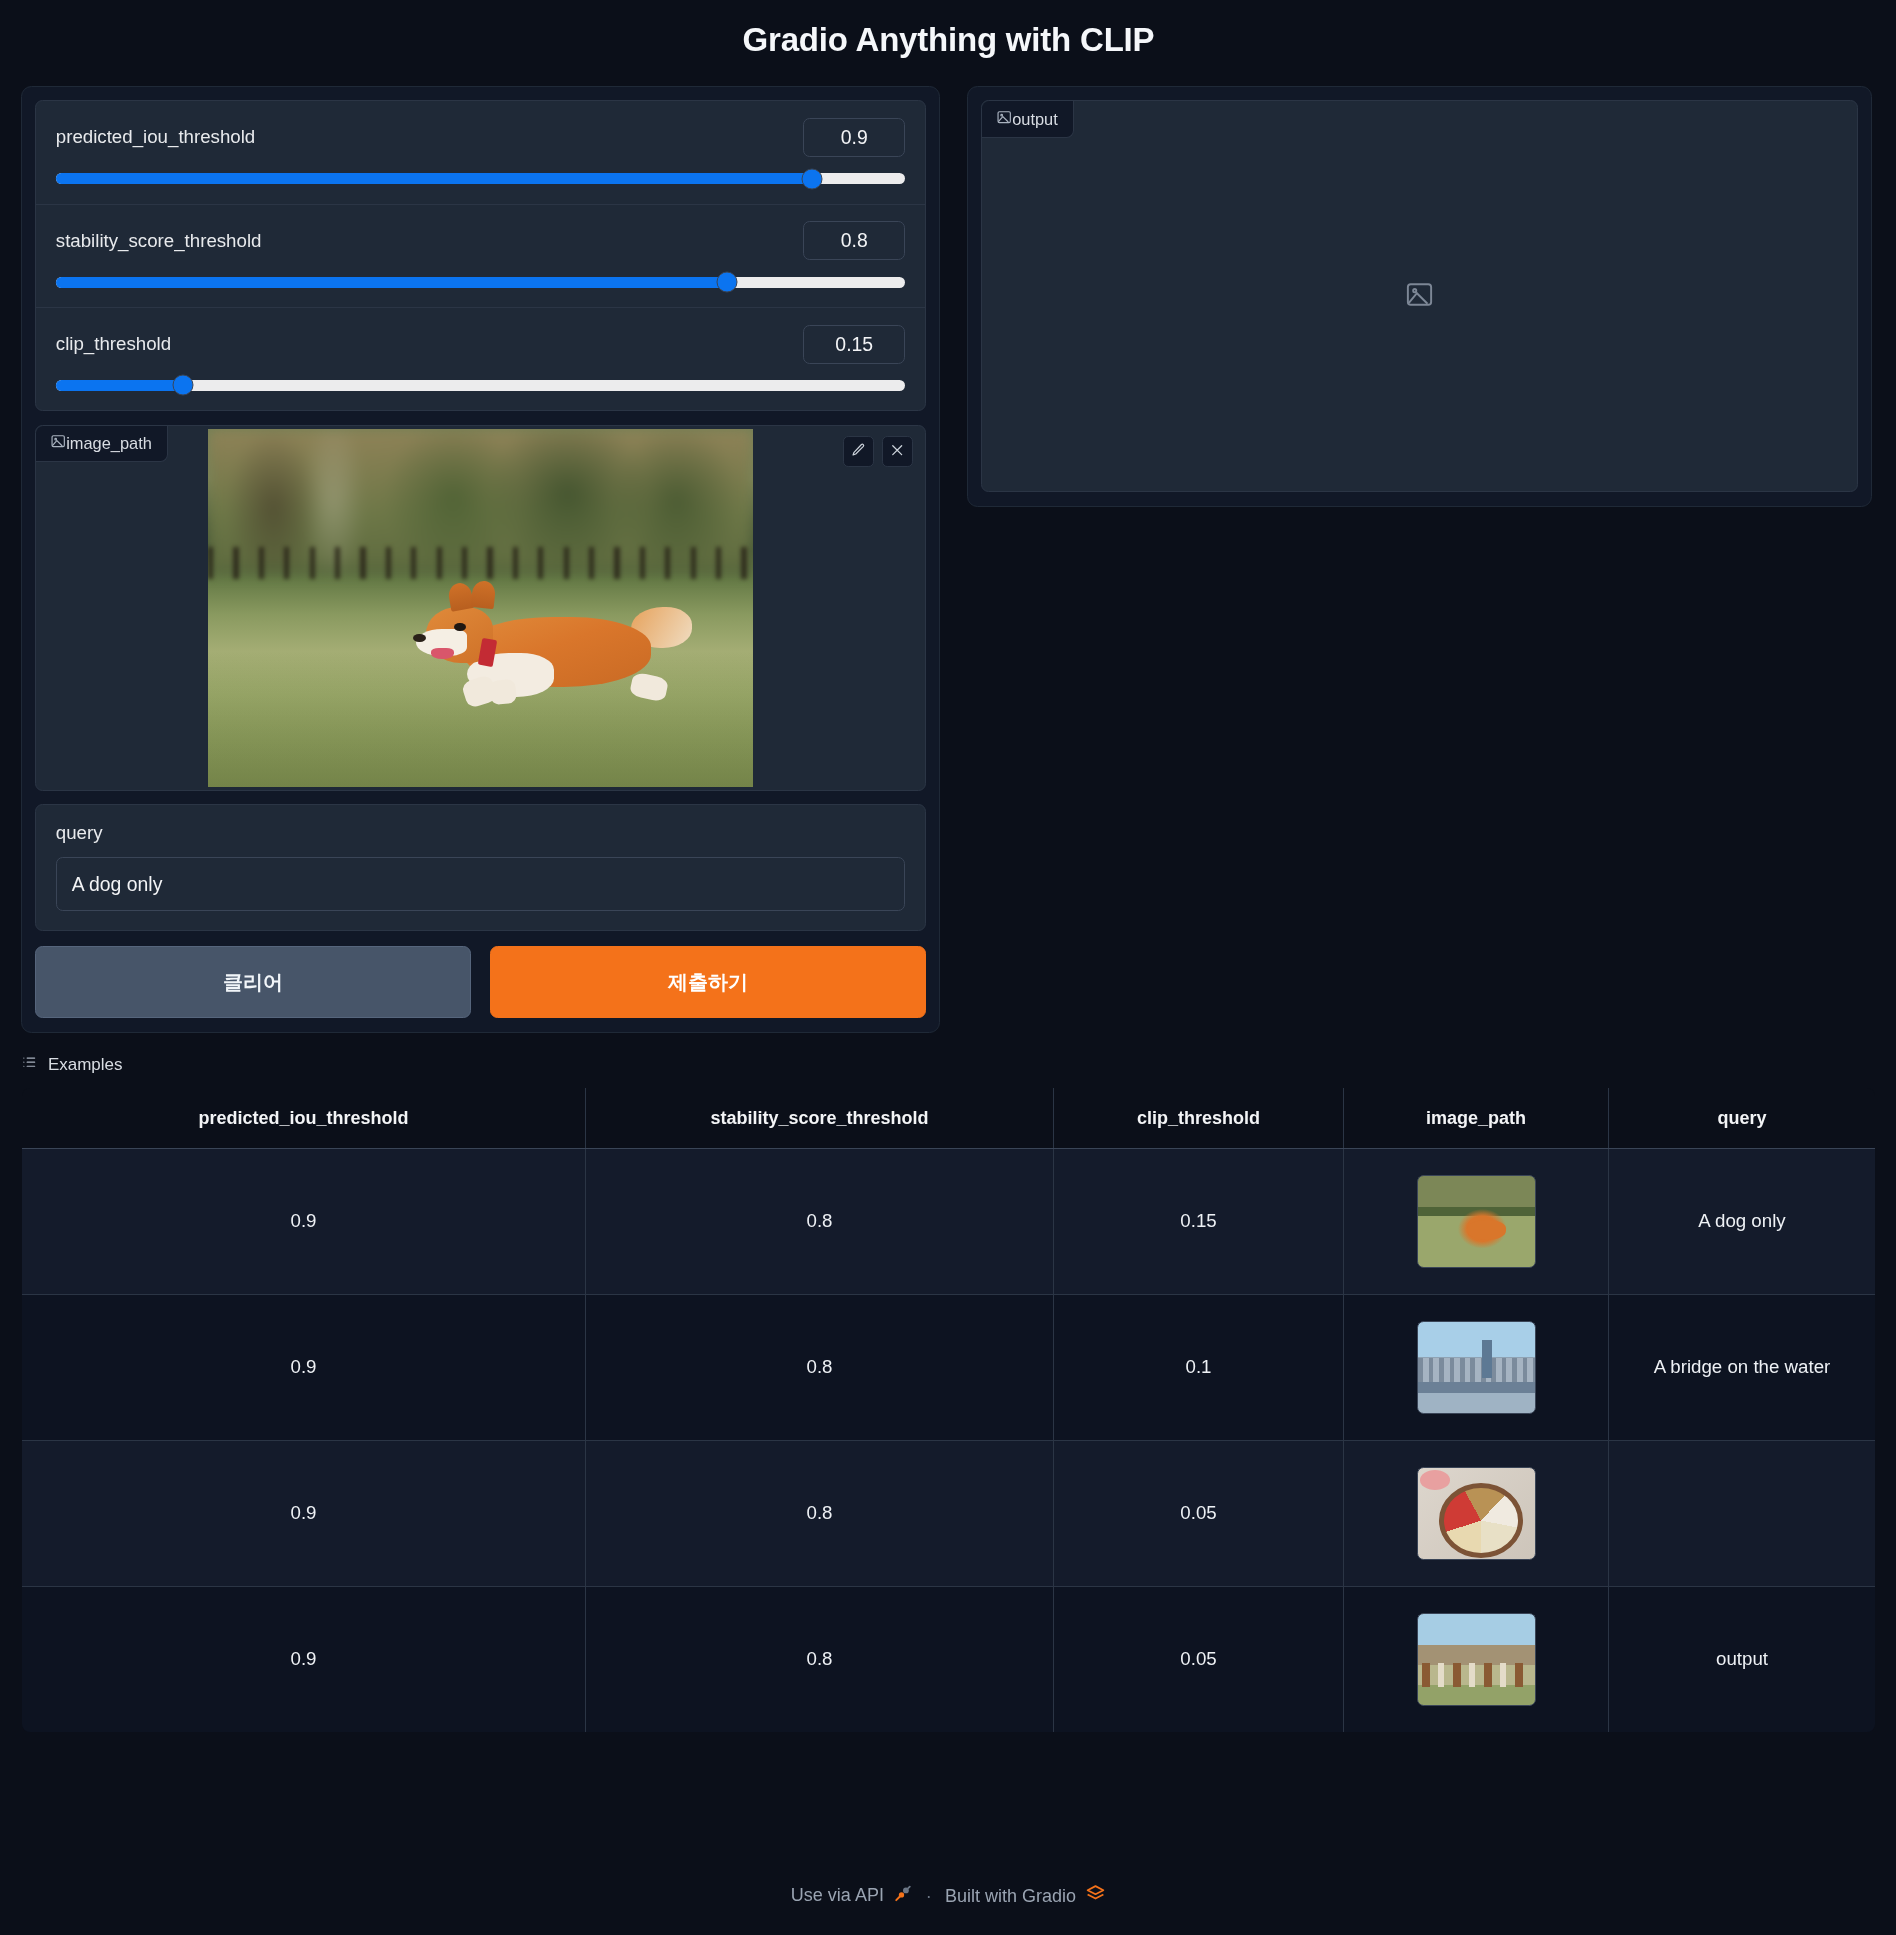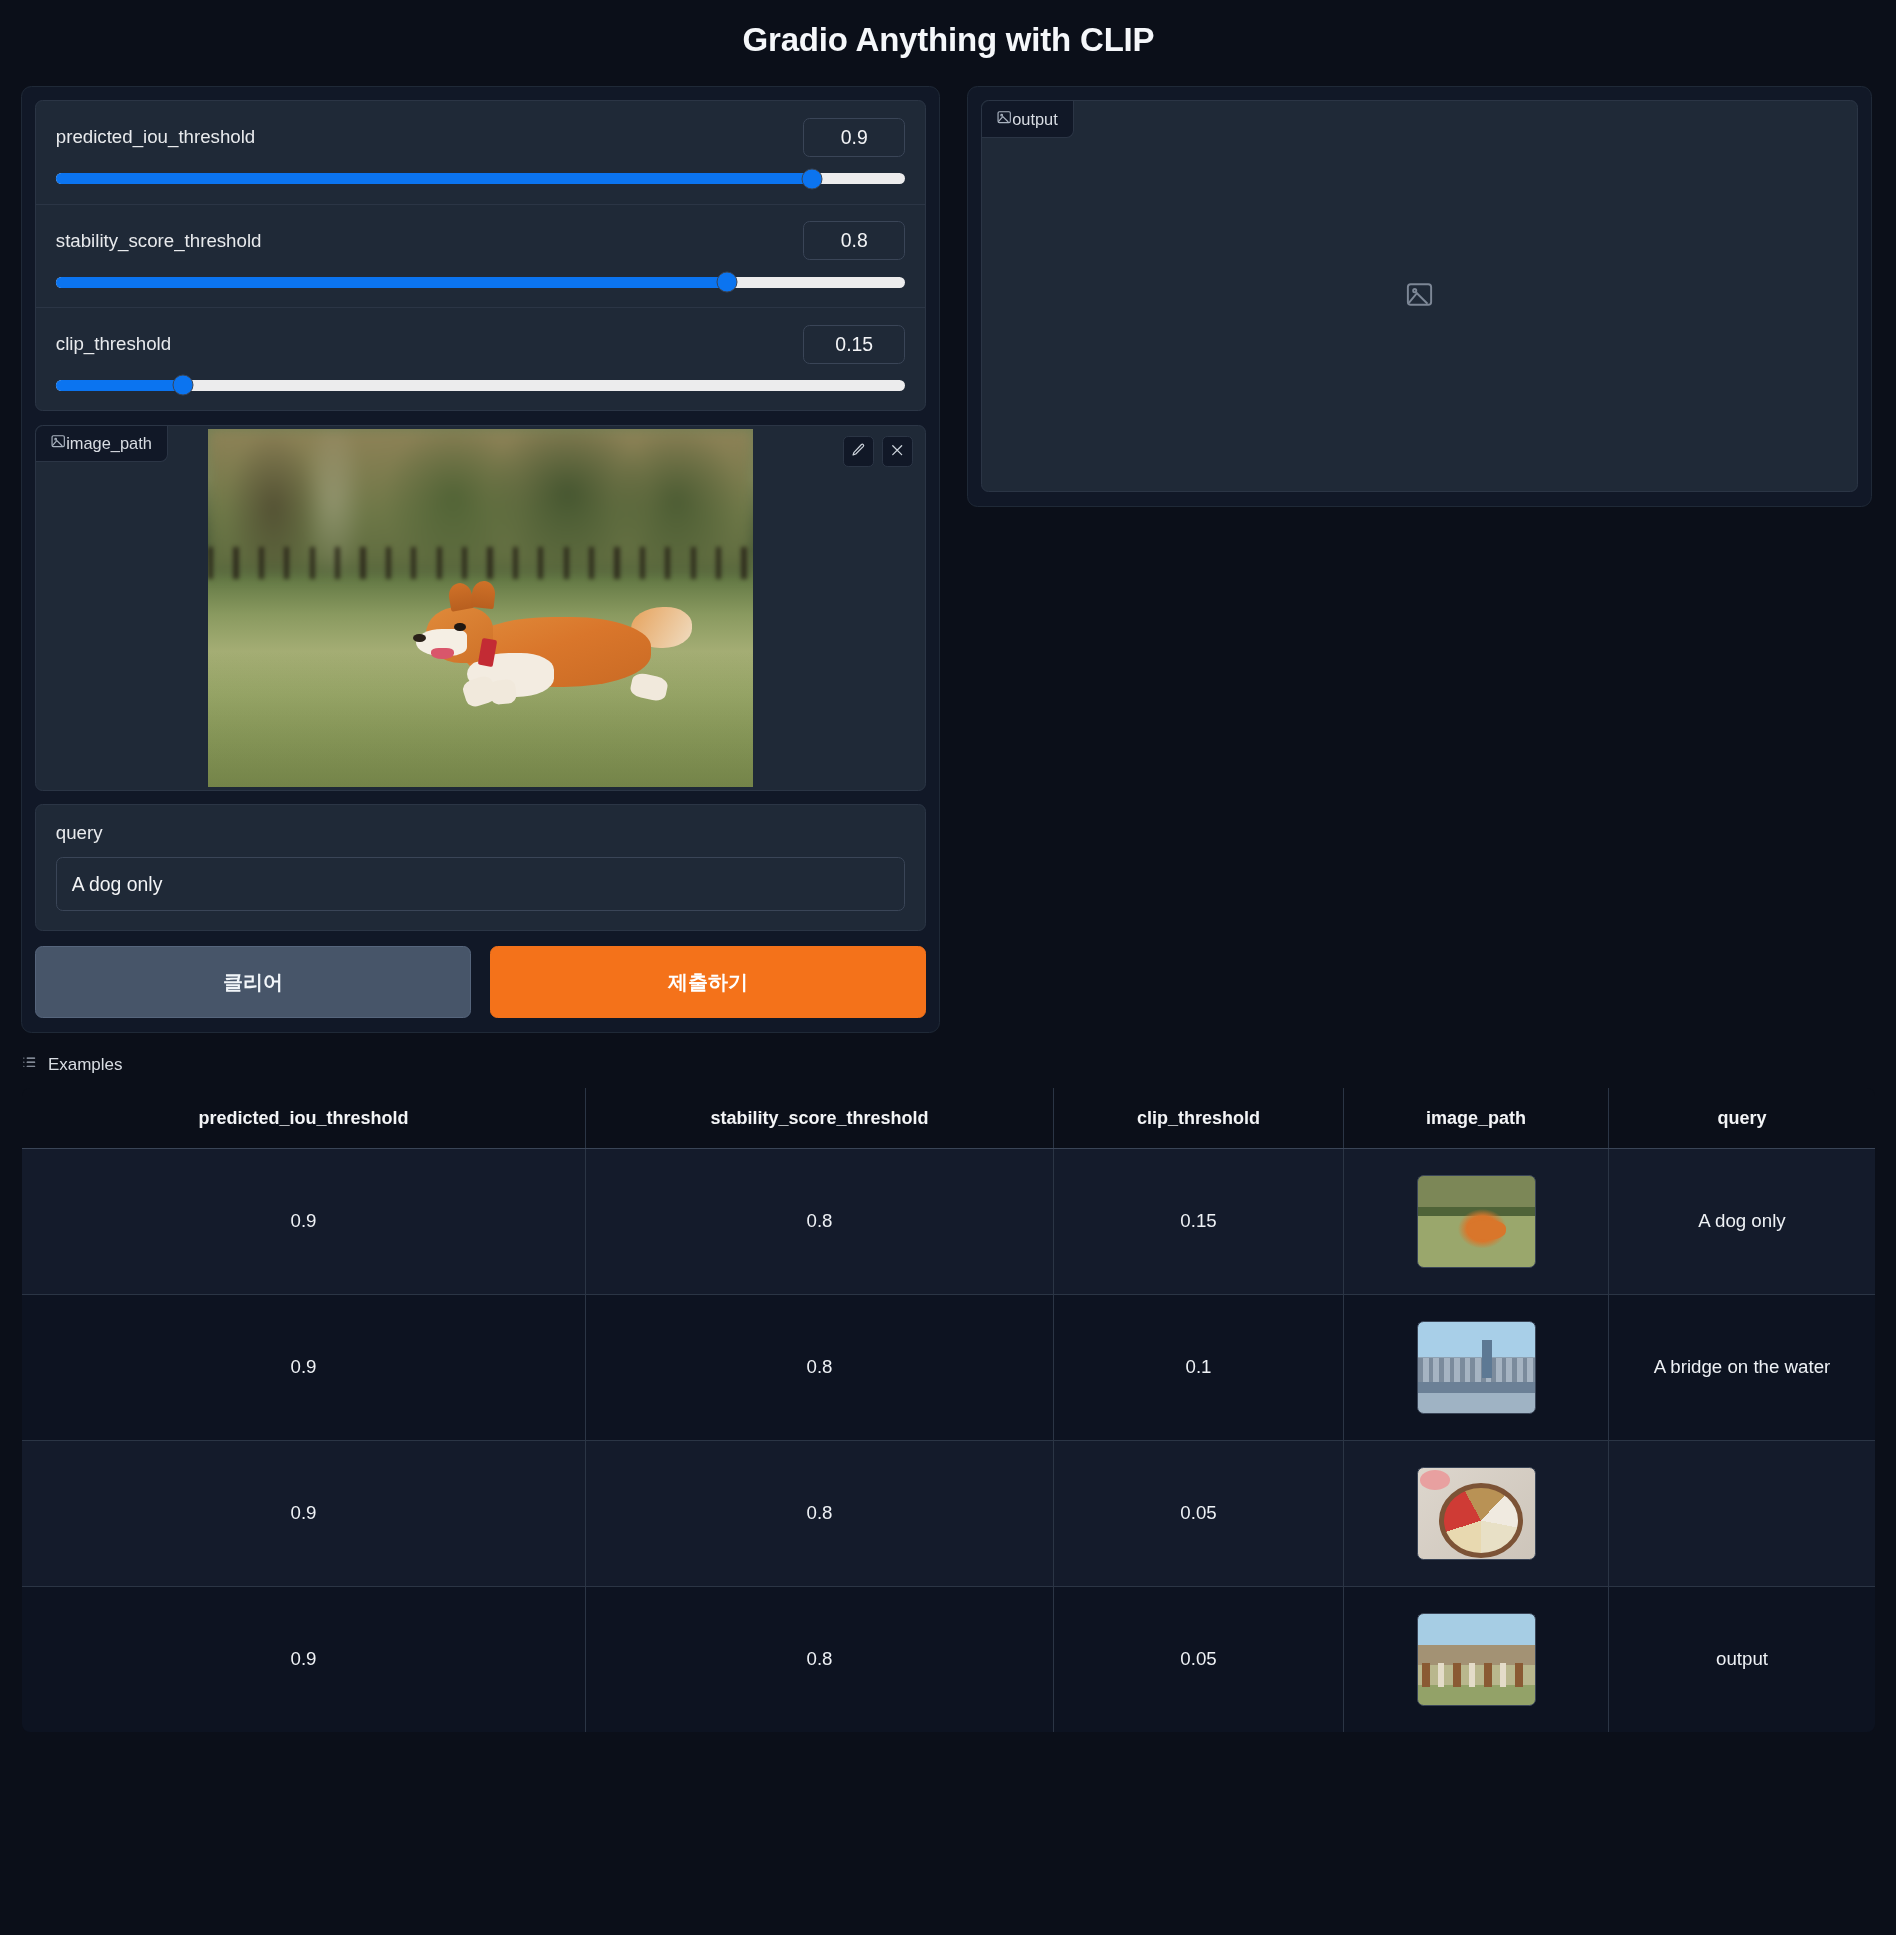--- a/index.html
+++ b/index.html
@@ -570,15 +570,38 @@
           <td>0.05</td>
           <td>
               <div class="thumb th-horse"></div>
             </td>
           <td>output</td>
         </tr>
       </tbody>
     </table>
   </div>
 
+  <div class="footer">
+    <div class="link">
+      <span>Use via API</span>
+      <span>
+        <svg width="19.4" height="19.4" viewBox="0 0 24 24" fill="none">
+          <path d="M4 20l4.2-4.2" stroke="#f4721a" stroke-width="2.4" stroke-linecap="round"></path>
+          <circle cx="10.5" cy="13.5" r="3.3" fill="#f4721a"></circle>
+          <circle cx="16" cy="8" r="3.6" fill="#6b7685"></circle>
+          <path d="M18.8 5.2l2-2" stroke="#6b7685" stroke-width="2.2" stroke-linecap="round"></path>
+        </svg>
+      </span>
+    </div>
+    <span class="dot-sep">·</span>
+    <div class="link">
+      <span>Built with Gradio</span>
+      <span>
+        <svg width="21" height="21" viewBox="0 0 24 24" fill="none" stroke="#f4721a" stroke-width="2" stroke-linejoin="round">
+          <path d="M12 3.6L21 8.2 12 12.8 3 8.2z"></path>
+          <path d="M3 13.2l9 4.6 9-4.6"></path>
+        </svg>
+      </span>
+    </div>
+  </div>
 
 </div>
 
 
 </body></html>

